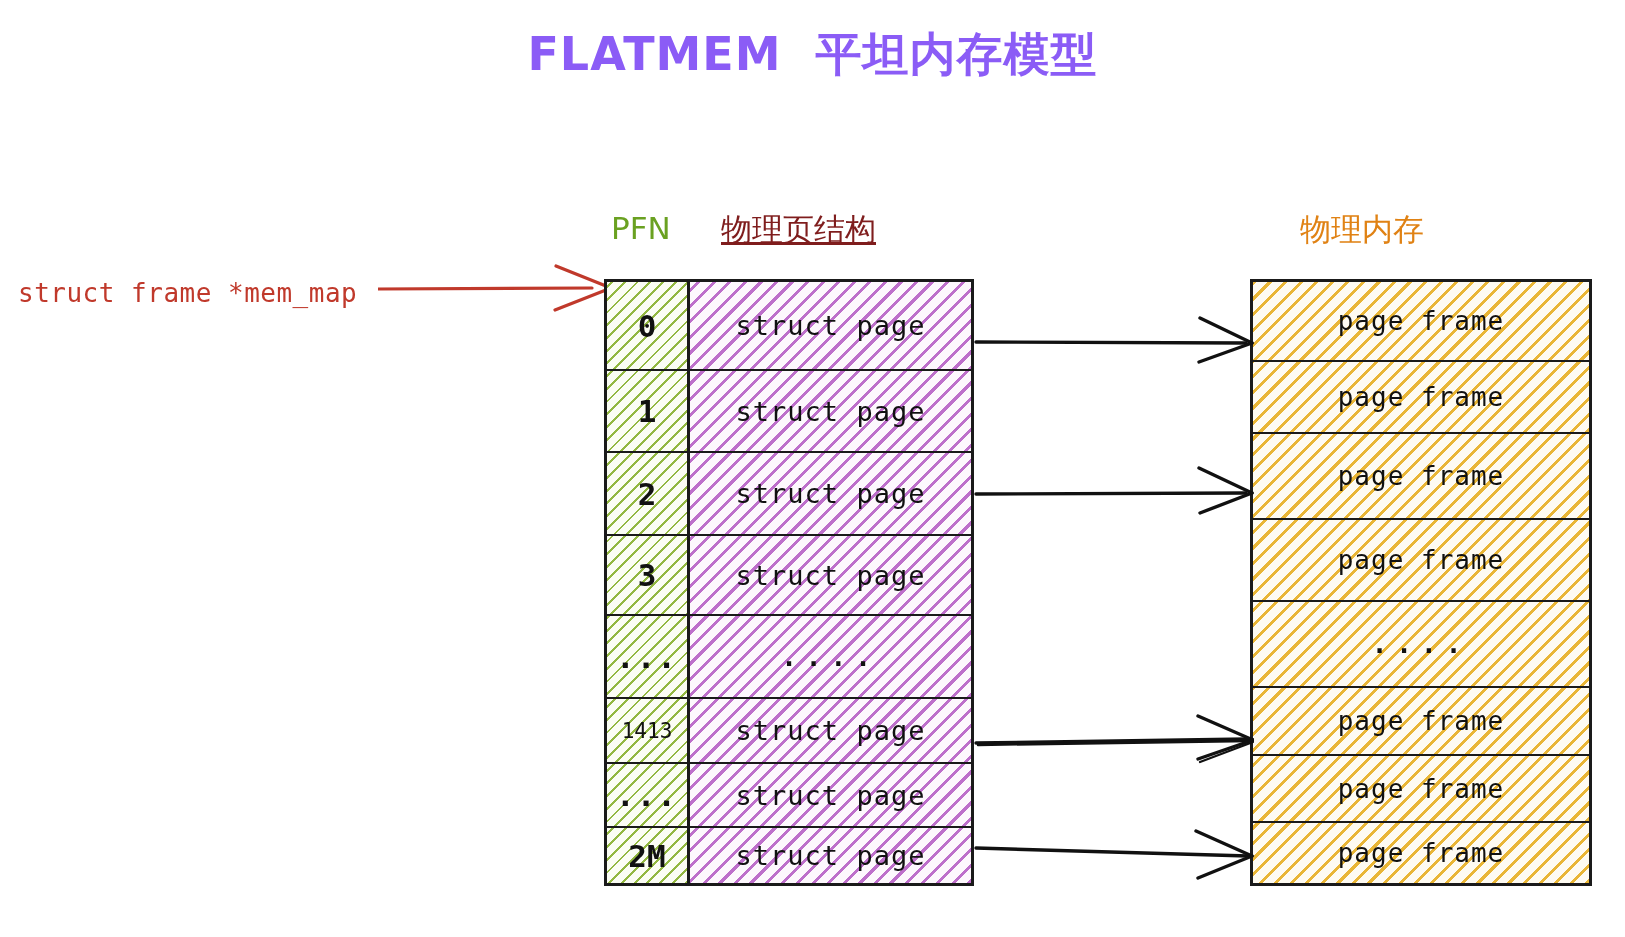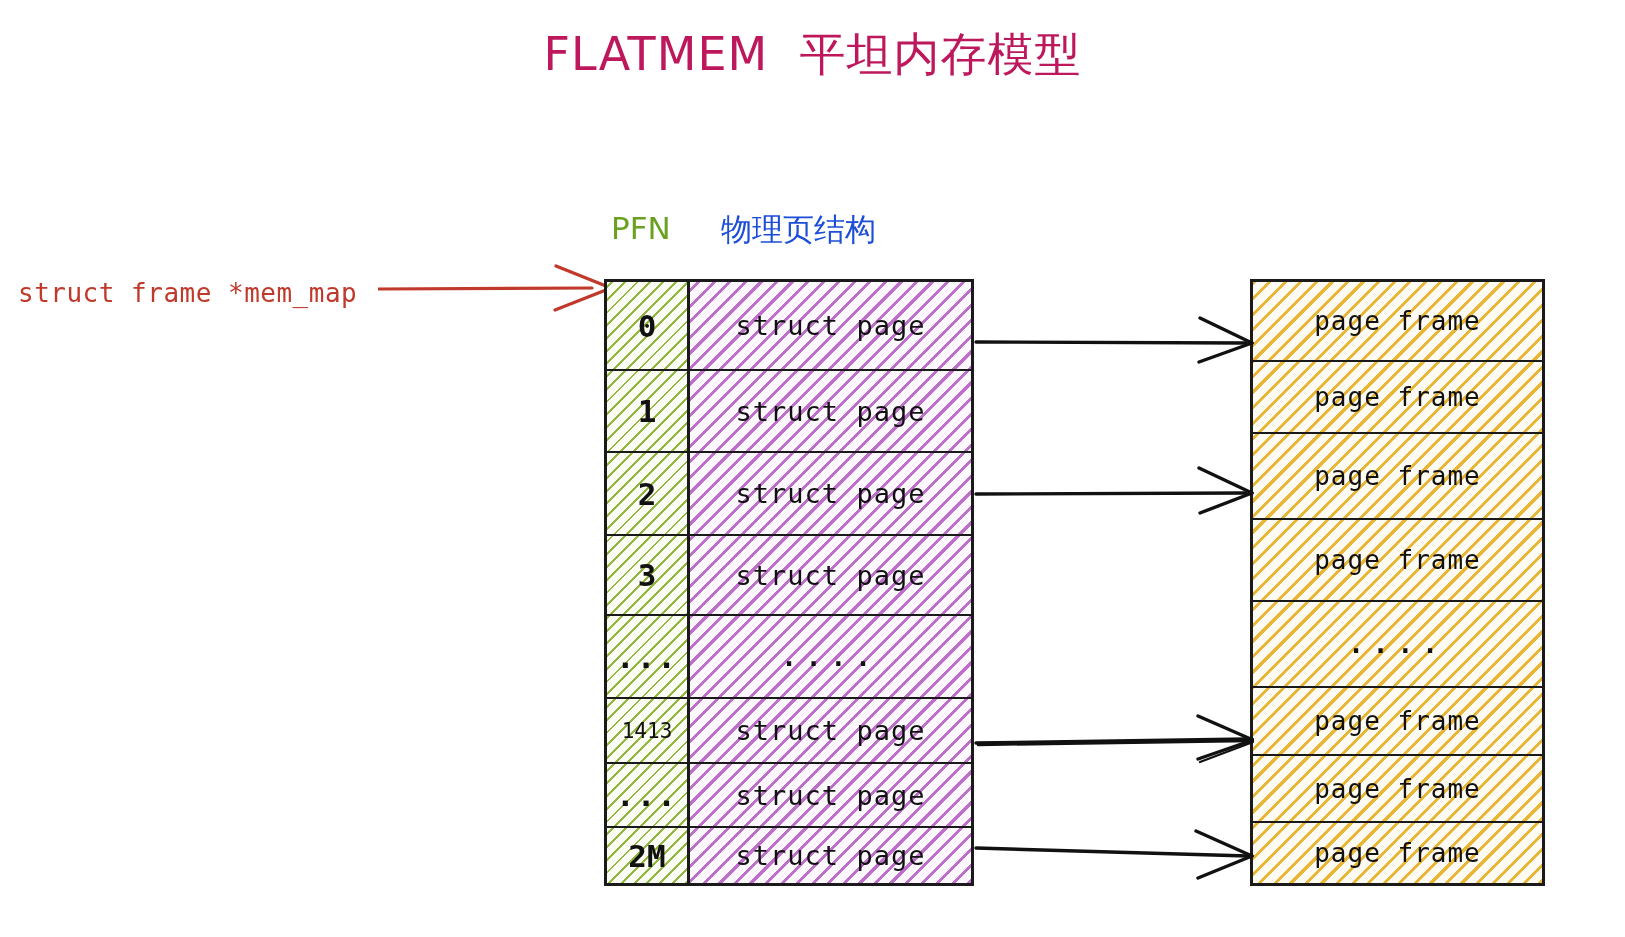--- a/index.html
+++ b/index.html
@@ -18,36 +18,36 @@
 
   
   #title {
     position: absolute;
     left: 0;
     top: 24px;
     width: 1625px;
     text-align: center;
     font-family: "DejaVu Sans", sans-serif;
     font-size: 46px;
-    font-weight: 400;
+    font-weight: 700;
     letter-spacing: 1px;
-    color: #be185d;
+    color: #8b5cf6;
     white-space: pre;
   }
 
   
   .col-header {
     position: absolute;
     font-family: "DejaVu Sans", sans-serif;
     font-size: 31px;
     font-weight: 400;
     white-space: nowrap;
   }
   #hdr-pfn   { left: 611px; top: 210px; color: #6aa121; }
-  #hdr-page  { left: 721px; top: 209px; color: #1d4ed8; }
+  #hdr-page  { left: 721px; top: 209px; color: #7f1d1d; text-decoration: underline; }
   #hdr-mem   { left: 1300px; top: 209px; color: #e08214; }
 
   
   #memmap-label {
     position: absolute;
     left: 18px;
     top: 278px;
     font-family: "DejaVu Sans Mono", monospace;
     font-size: 26px;
     color: #c0392b;
@@ -72,21 +72,21 @@
     left: 604px;
     top: 279px;
     width: 370px;
     height: 607px;
     display: flex;
     flex-direction: row;
   }
   #phys-mem-table {
     left: 1250px;
     top: 279px;
-    width: 295px;
+    width: 342px;
     height: 607px;
     display: flex;
     flex-direction: column;
   }
 
   
   .hatch-green {
     background-color: #fbfdf4;
     background-image: repeating-linear-gradient(
       -45deg,
@@ -186,20 +186,21 @@
 </style>
 </head>
 <body>
 
 <div id="canvas">
 
   <div id="title">FLATMEM  平坦内存模型</div>
 
   <div class="col-header" id="hdr-pfn">PFN</div>
   <div class="col-header" id="hdr-page">物理页结构</div>
+  <div class="col-header" id="hdr-mem">物理内存</div>
 
   <div id="memmap-label">struct frame *mem_map</div>
   <svg id="memmap-arrow" viewBox="0 0 235 52">
     <path d="M0 27 L214 26" stroke="#c0392b" stroke-width="3.2" fill="none" stroke-linecap="round"></path>
     <path d="M178 4 L233 26" stroke="#c0392b" stroke-width="3.2" fill="none" stroke-linecap="round"></path>
     <path d="M233 26 L177 48" stroke="#c0392b" stroke-width="3.2" fill="none" stroke-linecap="round"></path>
   </svg>
 
   <div class="table" id="mem-map-table">
     <div id="pfn-col" class="hatch-green">

